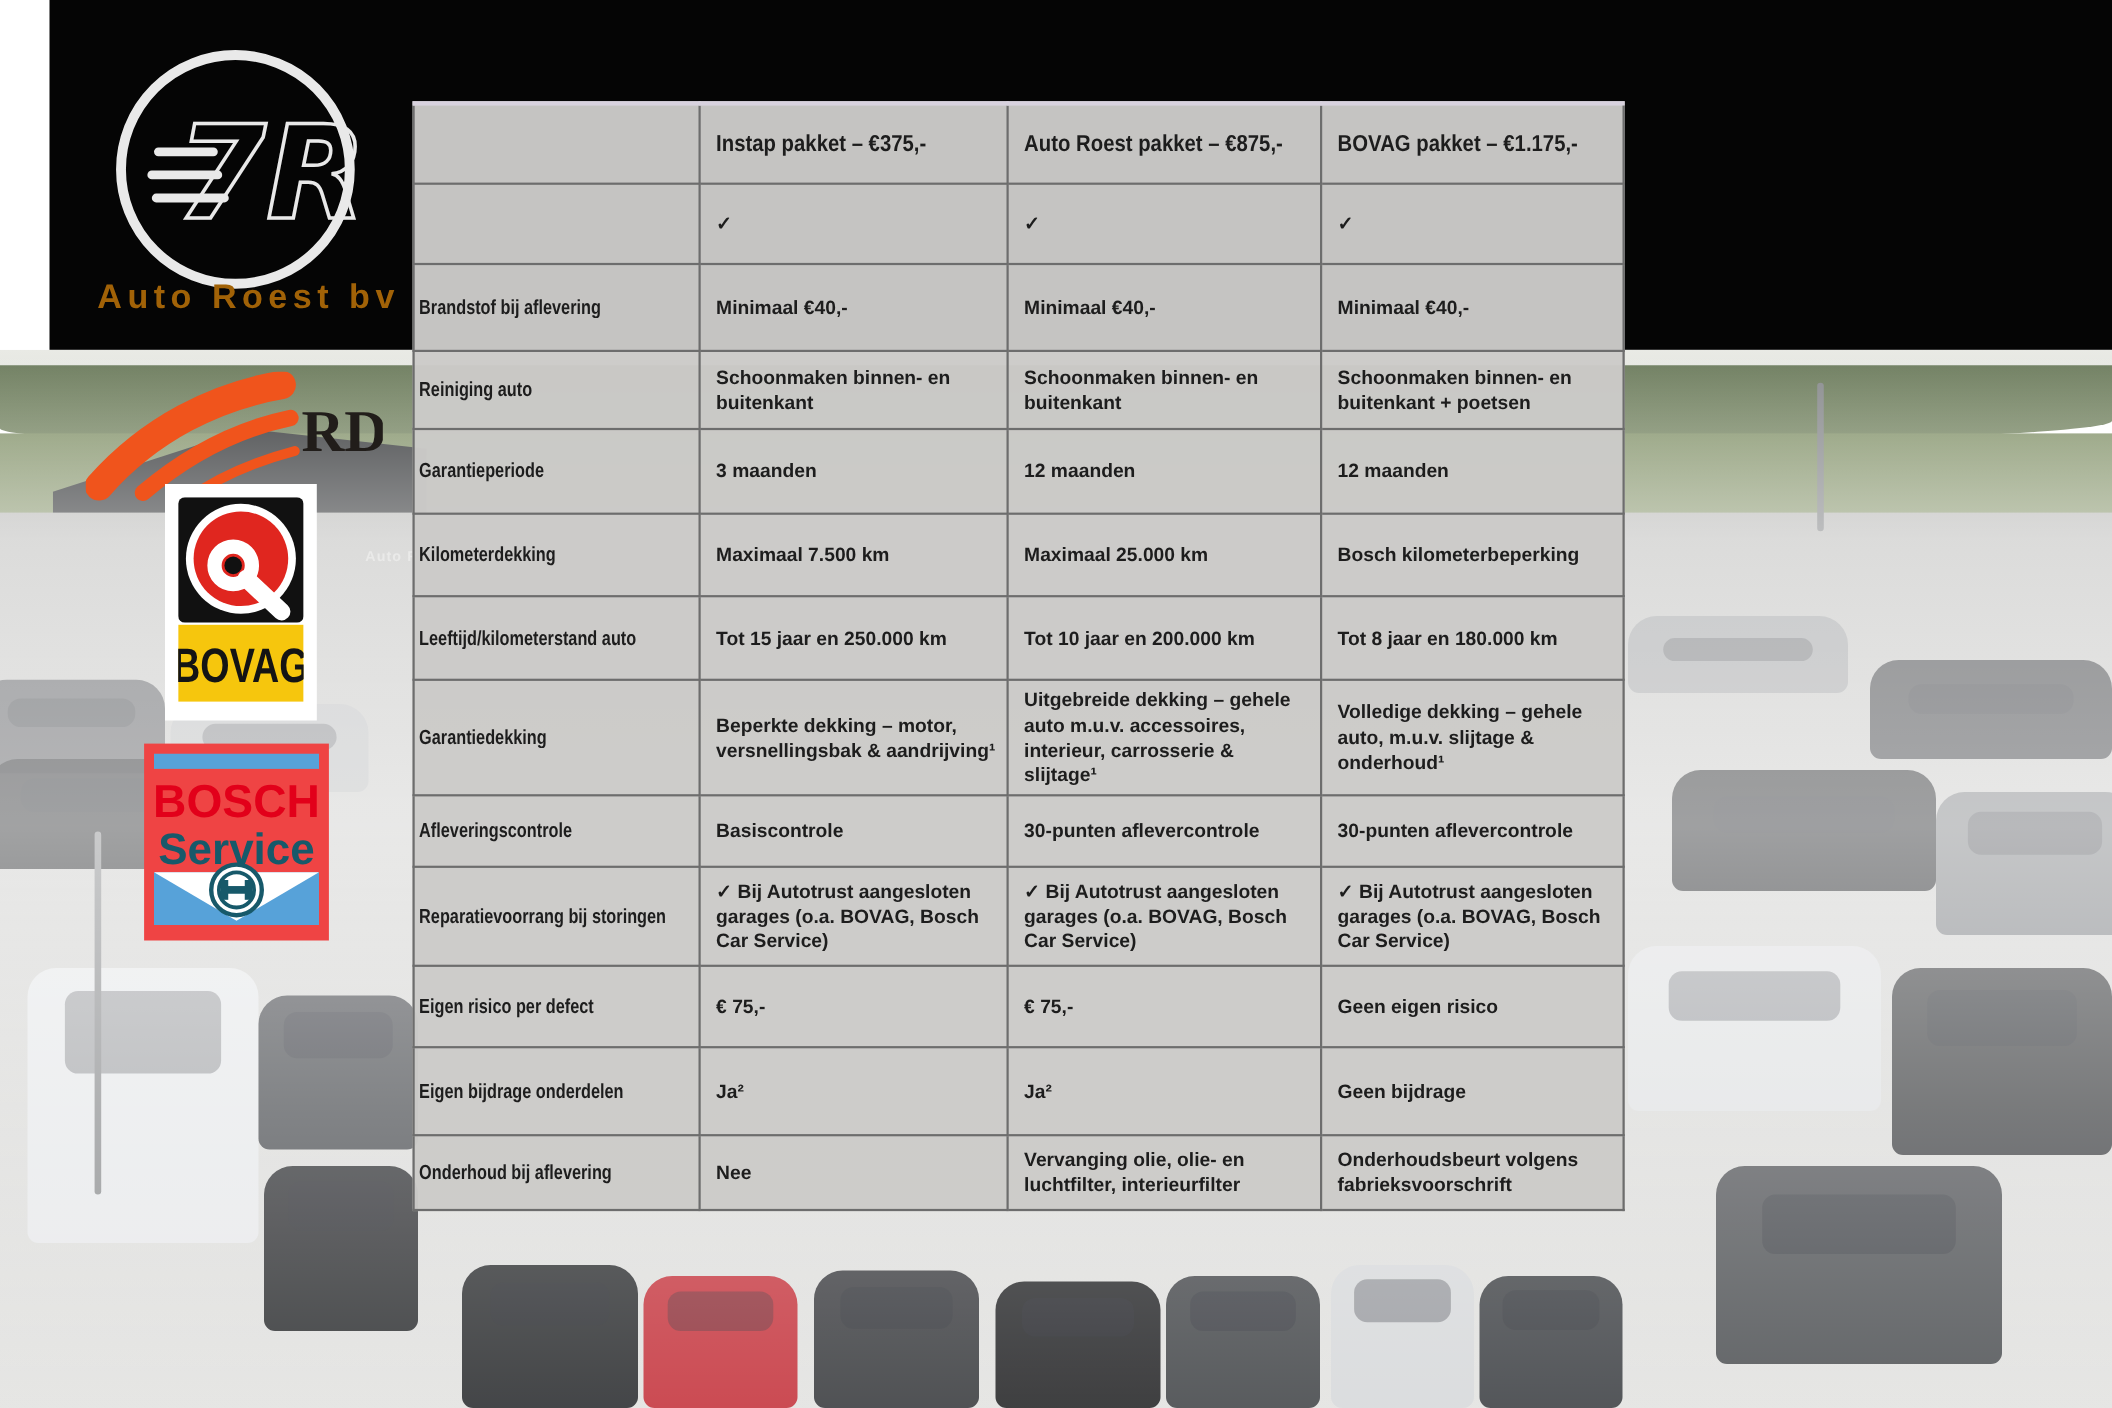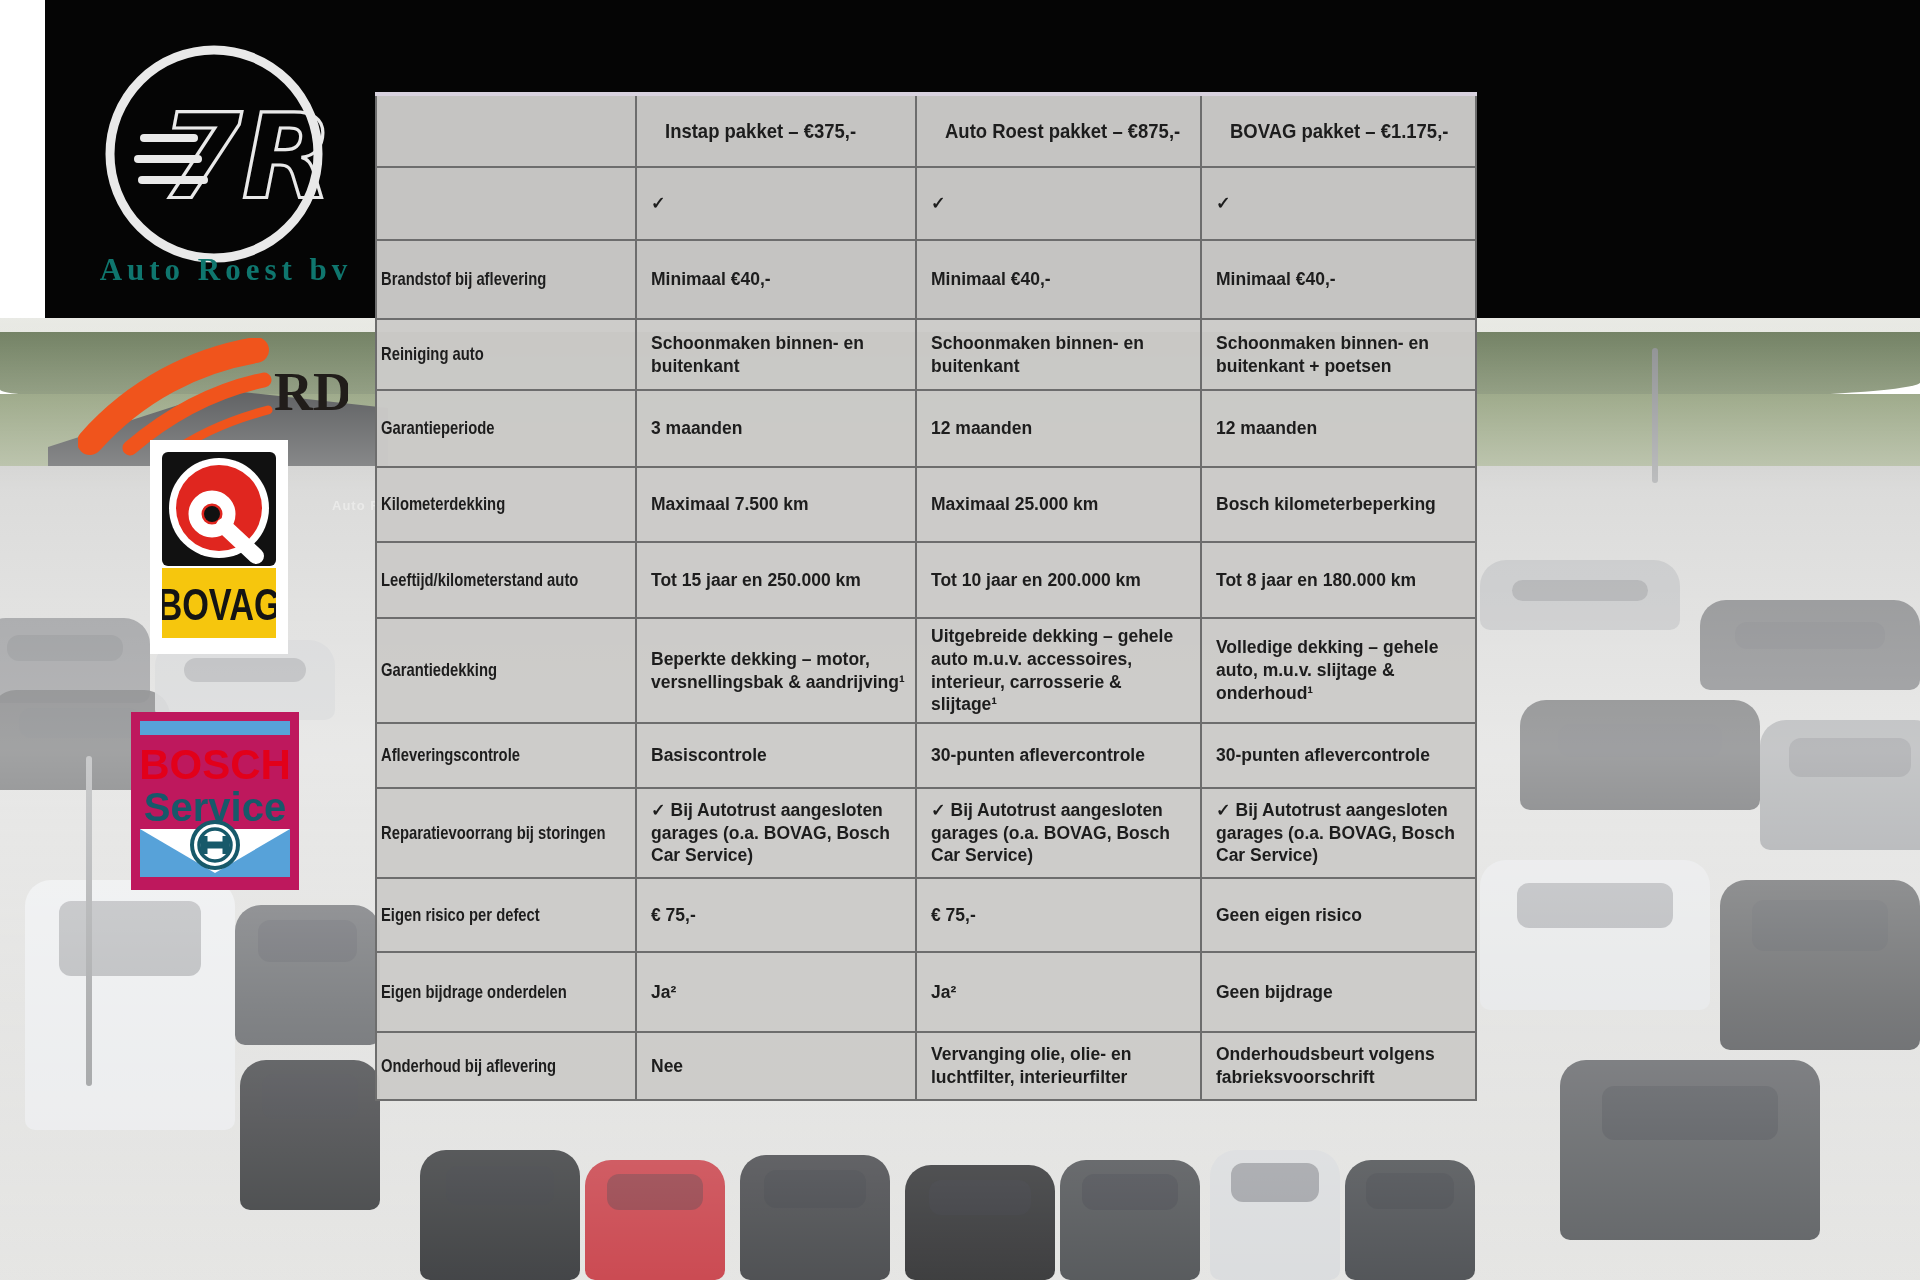--- a/index.html
+++ b/index.html
@@ -31,41 +31,41 @@
   .lot{position:absolute;left:0;top:148px;width:1920px;height:814px;background:linear-gradient(#bdbdbb,#d6d6d4 55%,#e2e2e0);}
   .pole{position:absolute;width:6px;background:#8a8c8e;border-radius:3px;}
   .car{position:absolute;border-radius:26px 26px 10px 10px;filter:blur(.6px);opacity:.92;}
   .car .glass{width:68%;height:30%;margin:10% auto 0;background:rgba(25,30,36,.35);border-radius:12px;}
   .haze{position:absolute;left:0;top:0;width:1920px;height:962px;pointer-events:none;
     background:linear-gradient(180deg,rgba(255,255,255,0) 0%,rgba(255,255,255,.45) 18%,rgba(255,255,255,.55) 45%,rgba(255,255,255,.32) 72%,rgba(255,255,255,.12) 100%);}
   .building-sign{position:absolute;left:332px;top:180px;color:#d9d9d7;font-size:13px;font-weight:bold;letter-spacing:1px;}
   
   #brand-band{position:absolute;left:45px;top:0;width:1875px;height:318px;background:#050505;}
   #brand-logo{position:absolute;left:98px;top:38px;}
-  #brand-name{position:absolute;left:45px;top:252px;width:362px;text-align:center;color:#0f766e;
-    font-family:Liberation Serif, serif;font-weight:bold;font-size:31px;letter-spacing:5px;}
+  #brand-name{position:absolute;left:45px;top:252px;width:362px;text-align:center;color:#a16207;
+    font-family:Liberation Sans, sans-serif;font-weight:bold;font-size:31px;letter-spacing:5px;}
   
   #rdw-logo{position:absolute;left:78px;top:338px;}
   #bovag-logo{position:absolute;left:150px;top:440px;background:#ffffff;padding:12px;width:114px;}
-  #bosch-logo{position:absolute;left:131px;top:712px;background:#be185d;padding:9px;width:150px;}
+  #bosch-logo{position:absolute;left:131px;top:676px;background:#ef4444;padding:9px;width:150px;}
   
   #pkg-table{
     position:absolute;left:375px;top:92px;width:1100px;
     border-collapse:collapse;table-layout:fixed;
     background:rgba(203,202,200,.97);
     border:2px solid var(--table-border);
     border-top:4px solid var(--table-top-border);
     color:var(--table-text);
   }
   #pkg-table th,#pkg-table td{
     border:2px solid var(--table-border);
     vertical-align:middle;text-align:left;
     font-weight:bold;line-height:1.3;overflow:hidden;
   }
-  #pkg-table thead th{font-size:21px;padding:4px 8px 4px 28px;}
+  #pkg-table thead th{font-size:21px;padding:4px 8px 4px 14px;}
   #pkg-table tbody th{font-size:18.5px;padding:4px 4px 4px 4px;}
   #pkg-table tbody td{font-size:17.5px;padding:6px 10px 6px 14px;}
   .hdr{display:inline-block;white-space:nowrap;transform:scaleX(.88);transform-origin:left center;}
   .lbl{display:inline-block;white-space:nowrap;transform:scaleX(.8);transform-origin:left center;}
   .val{display:inline-block;}
 </style>
 </head>
 <body>
 
 <div id="photo">

